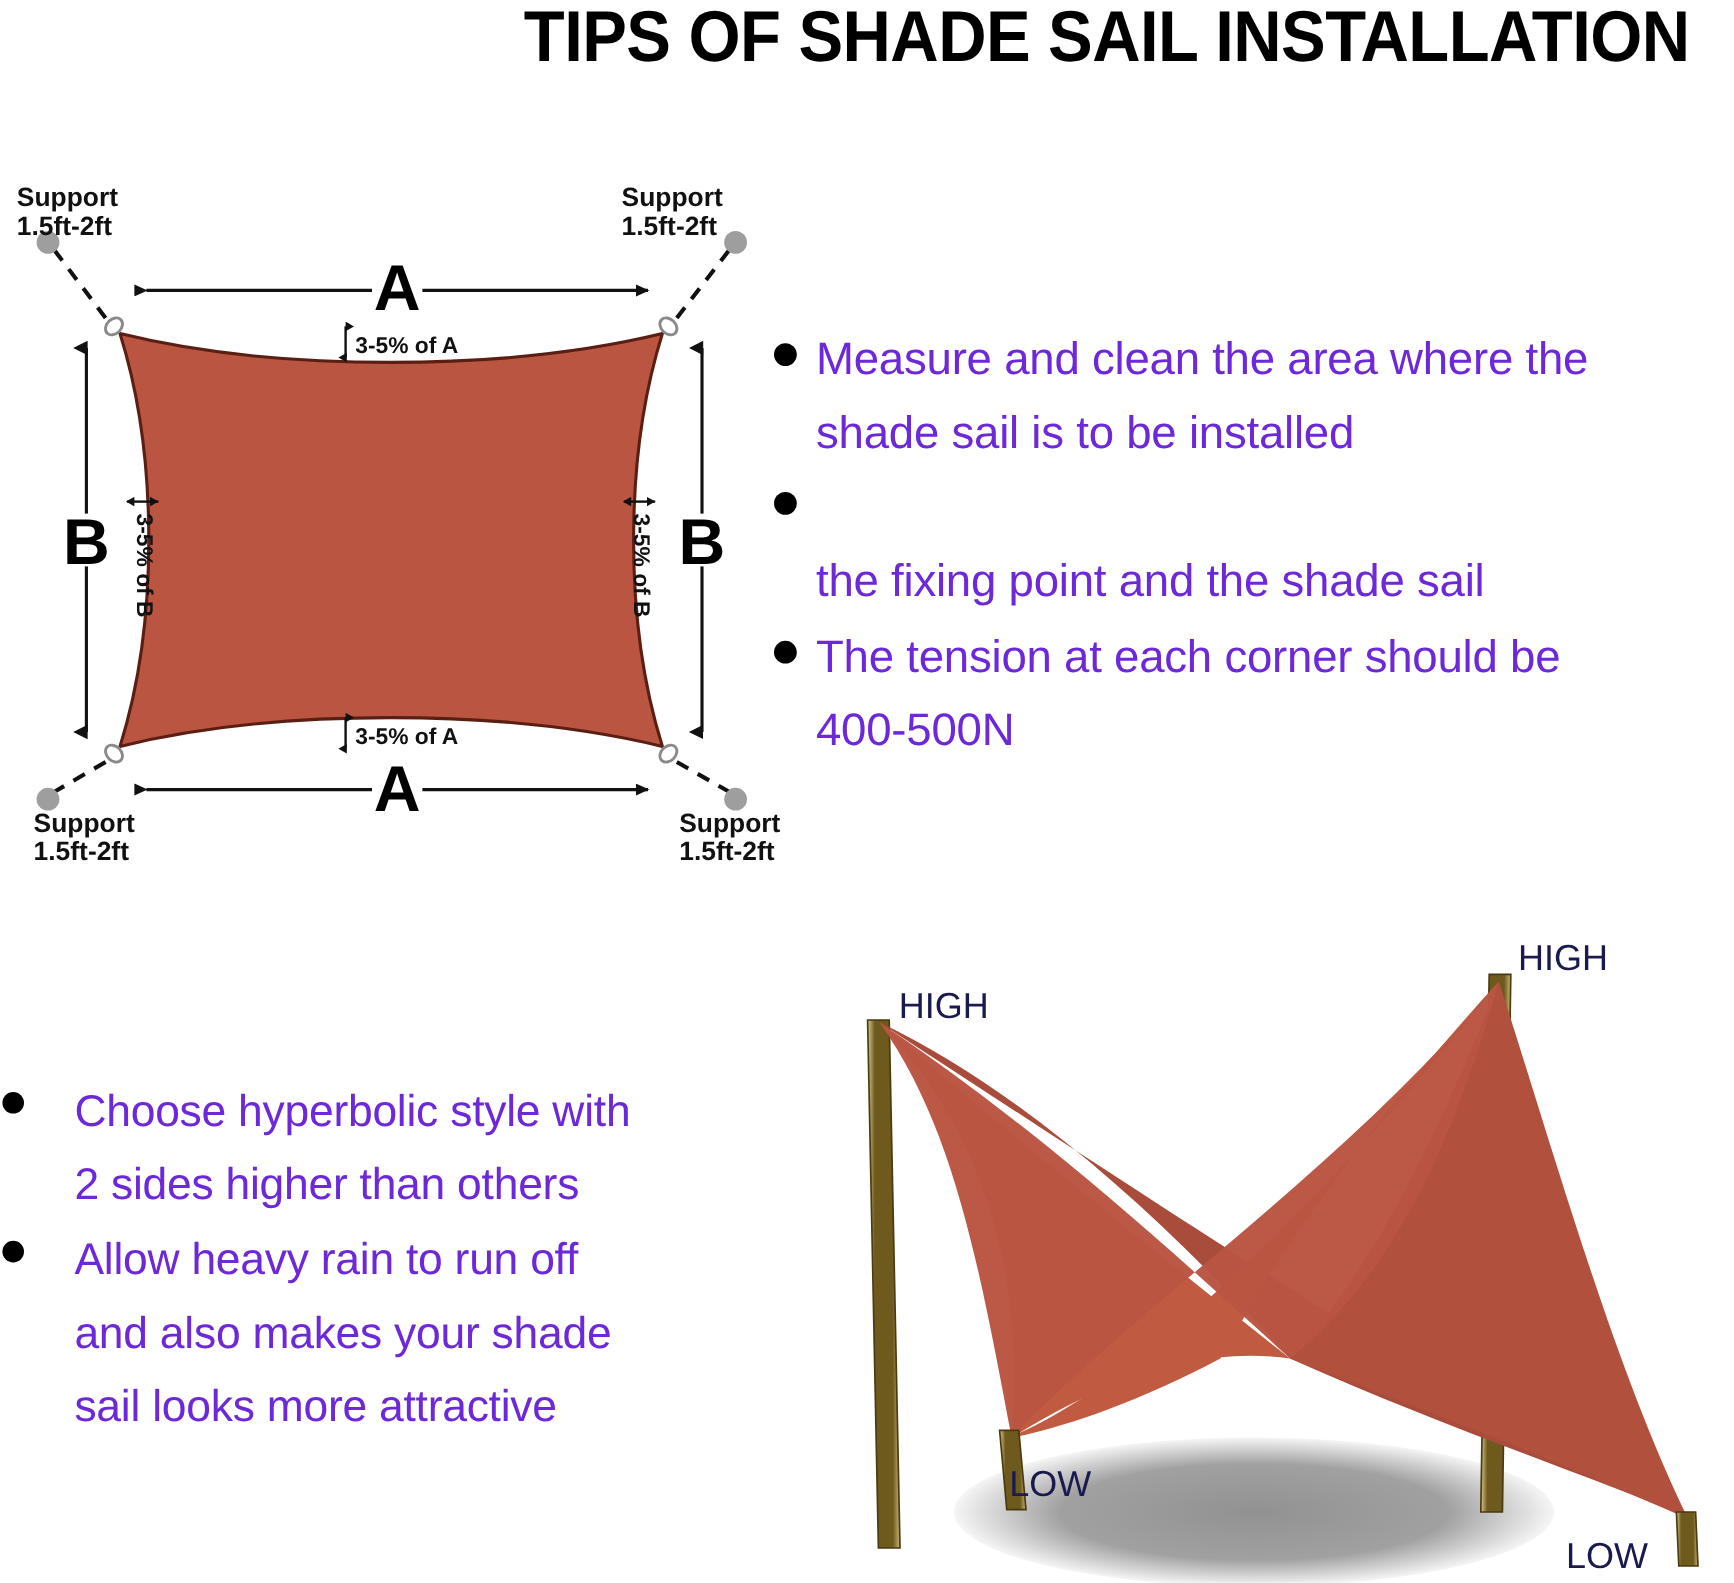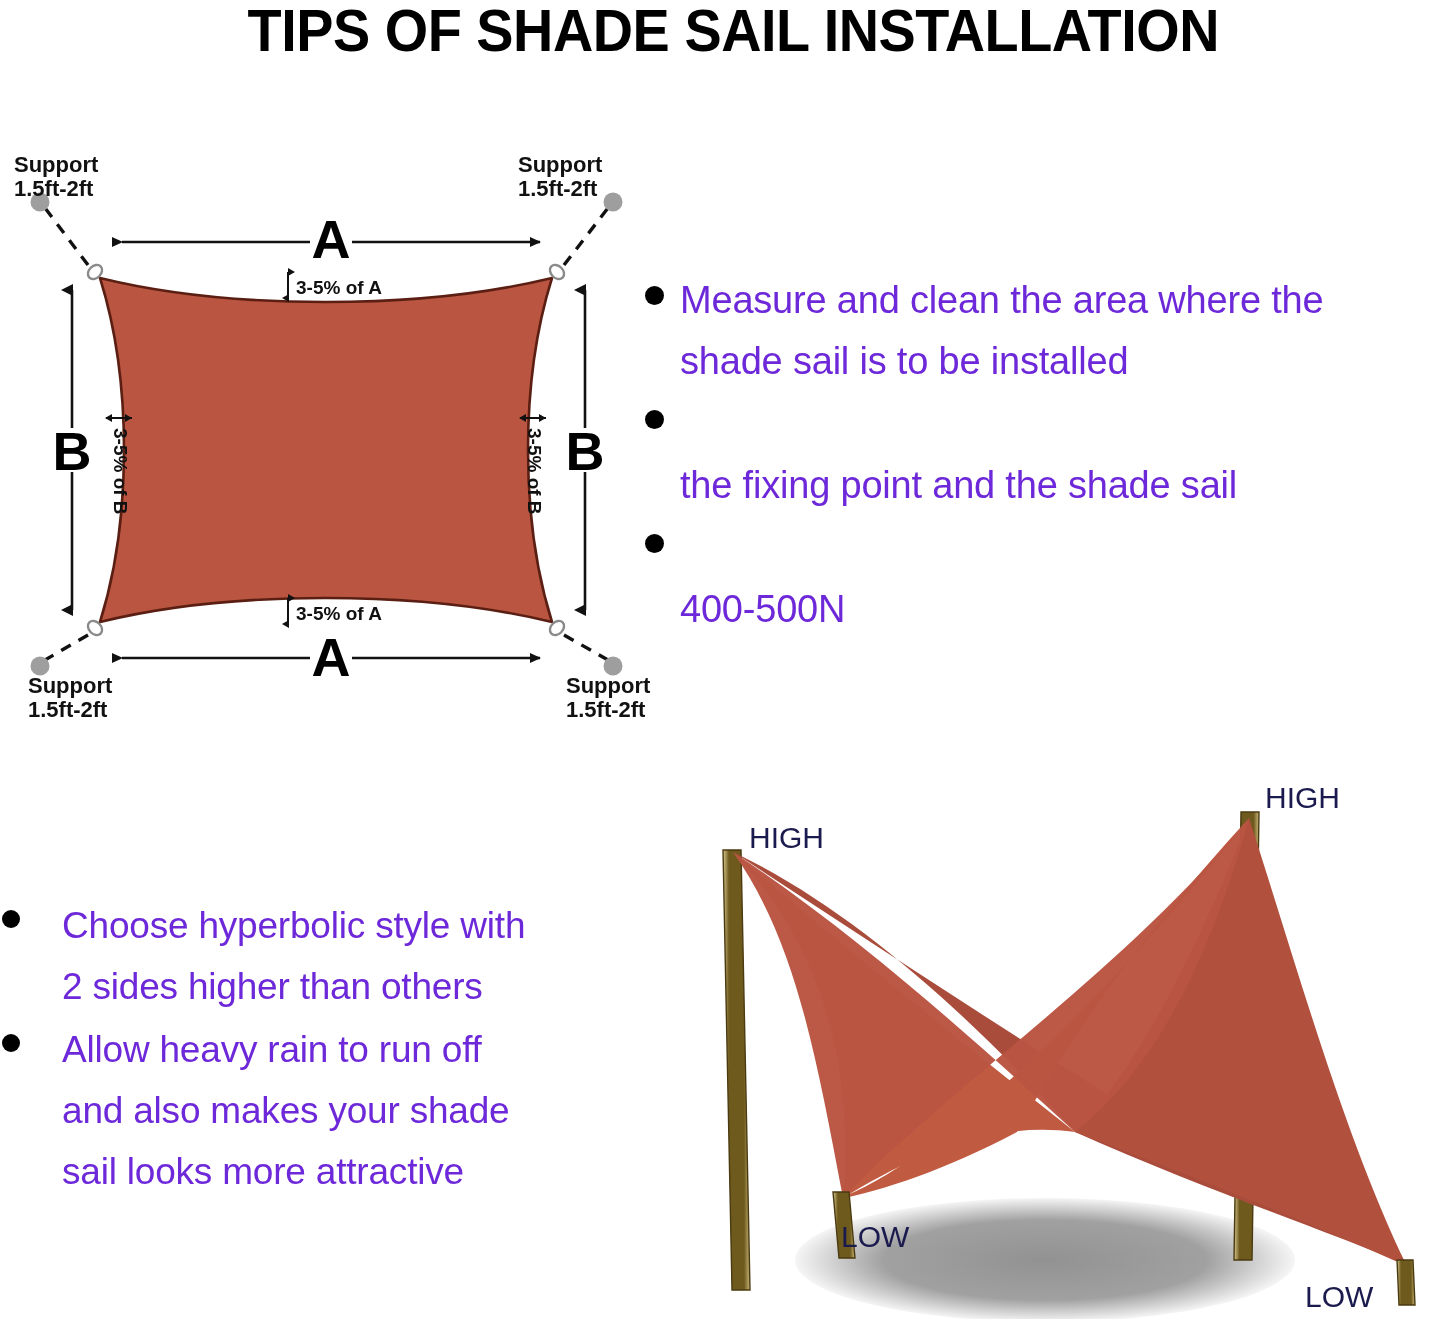--- a/index.html
+++ b/index.html
@@ -20,21 +20,21 @@
   }
 
   
   #title-bar {
     position: absolute;
     left: 0; top: 0;
     width: 1445px;
     height: 62px;
     display: flex;
     align-items: center;
-    justify-content: center;
+    justify-content: flex-end;
     padding-left: 21px;
   }
   #page-title {
     font-family: "Liberation Sans", "DejaVu Sans", sans-serif;
     font-weight: bold;
     font-size: 60px;
     line-height: 58px;
     letter-spacing: -0.5px;
     color: #000000;
     transform: scaleX(0.93);
@@ -238,21 +238,21 @@
     <li class="tip-row">
       <span class="tip-bullet"></span>
       <span class="tip-text">
         <br>
         <span>the fixing point and the shade sail</span>
       </span>
     </li>
     <li class="tip-row">
       <span class="tip-bullet"></span>
       <span class="tip-text">
-        <br>
+        <span>The tension at each corner should be</span><br>
         <span>400-500N</span>
       </span>
     </li>
   </ul>
 
   <ul id="tips-list-bottom" style="list-style:none;">
     <li class="tip-row">
       <span class="tip-bullet"></span>
       <span class="tip-text">
         <span>Choose hyperbolic style with</span><br>

